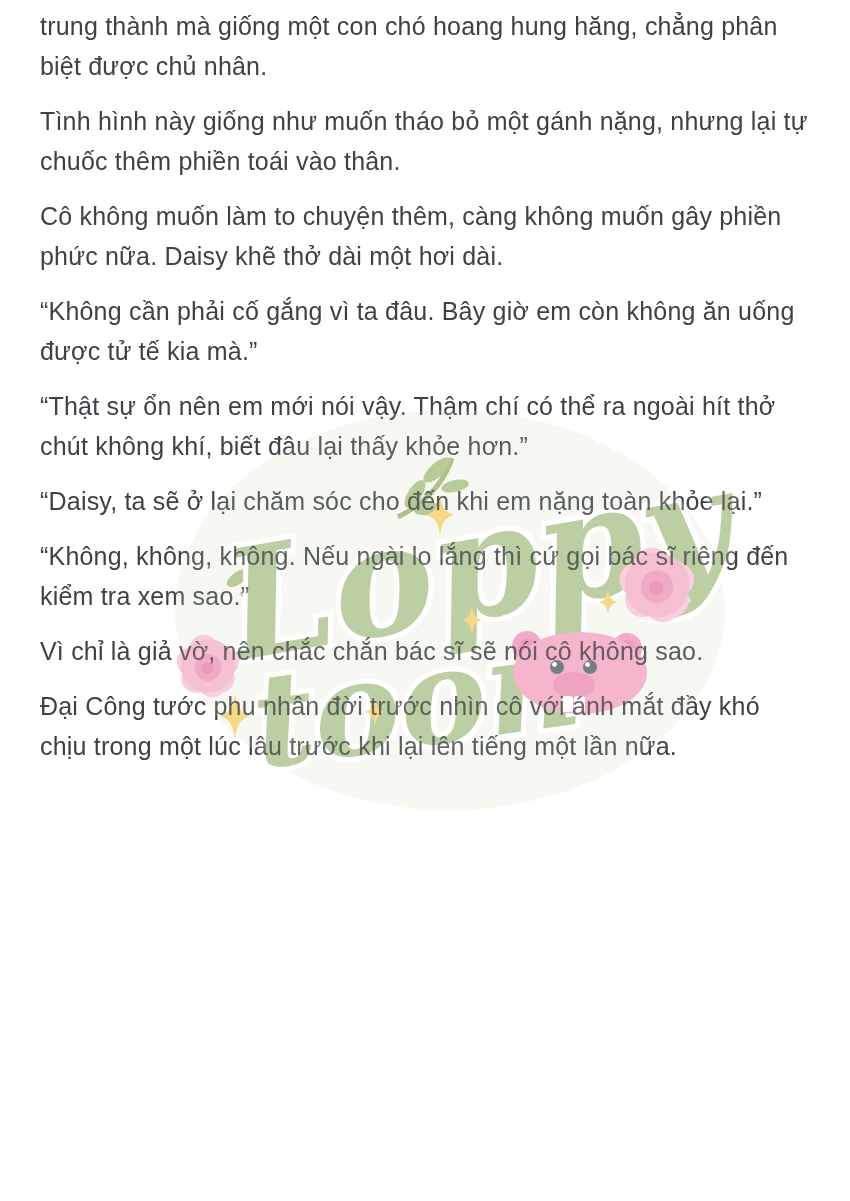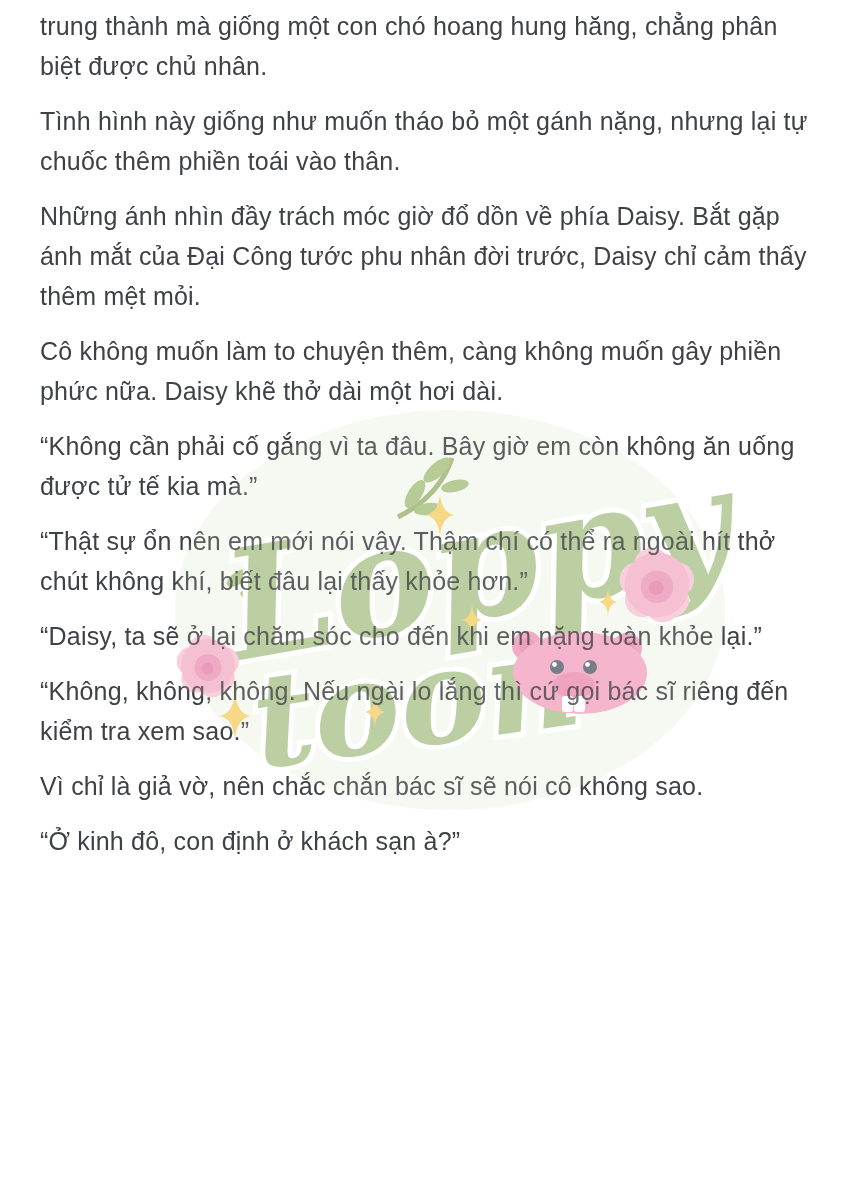--- a/index.html
+++ b/index.html
@@ -95,27 +95,26 @@
           <rect x="574" y="696" width="11" height="16" rx="3" fill="#ffffff"></rect>
         </g>
       </g>
     </defs>
     <use href="#wm"></use>
   </svg>
 
   <article class="content">
     <p class="para">trung thành mà giống một con chó hoang hung hăng, chẳng phân biệt được chủ nhân.</p>
     <p class="para">Tình hình này giống như muốn tháo bỏ một gánh nặng, nhưng lại tự chuốc thêm phiền toái vào thân.</p>
-    <p class="para">Những ánh nhìn đầy trách móc giờ đổ dồn về phía Daisy. Bắt gặp ánh mắt của Đại Công tước phu nhân đời trước, Daisy chỉ cảm thấy thêm mệt mỏi.</p>
     <p class="para">Cô không muốn làm to chuyện thêm, càng không muốn gây phiền phức nữa. Daisy khẽ thở dài một hơi dài.</p>
     <p class="para">“Không cần phải cố gắng vì ta đâu. Bây giờ em còn không ăn uống được tử tế kia mà.”</p>
     <p class="para">“Thật sự ổn nên em mới nói vậy. Thậm chí có thể ra ngoài hít thở chút không khí, biết đâu lại thấy khỏe hơn.”</p>
     <p class="para">“Daisy, ta sẽ ở lại chăm sóc cho đến khi em nặng toàn khỏe lại.”</p>
     <p class="para">“Không, không, không. Nếu ngài lo lắng thì cứ gọi bác sĩ riêng đến kiểm tra xem sao.”</p>
     <p class="para">Vì chỉ là giả vờ, nên chắc chắn bác sĩ sẽ nói cô không sao.</p>
-    <p class="para">“Ở kinh đô, con định ở khách sạn à?”</p>
+    <p class="para">Đại Công tước phu nhân đời trước nhìn cô với ánh mắt đầy khó chịu trong một lúc lâu trước khi lại lên tiếng một lần nữa.</p>
   </article>
 
   <svg class="wm wm-over" viewBox="0 0 850 1201" aria-hidden="true">
     <use href="#wm" opacity="0.22"></use>
   </svg>
 
 </div>
 
 </body></html>

